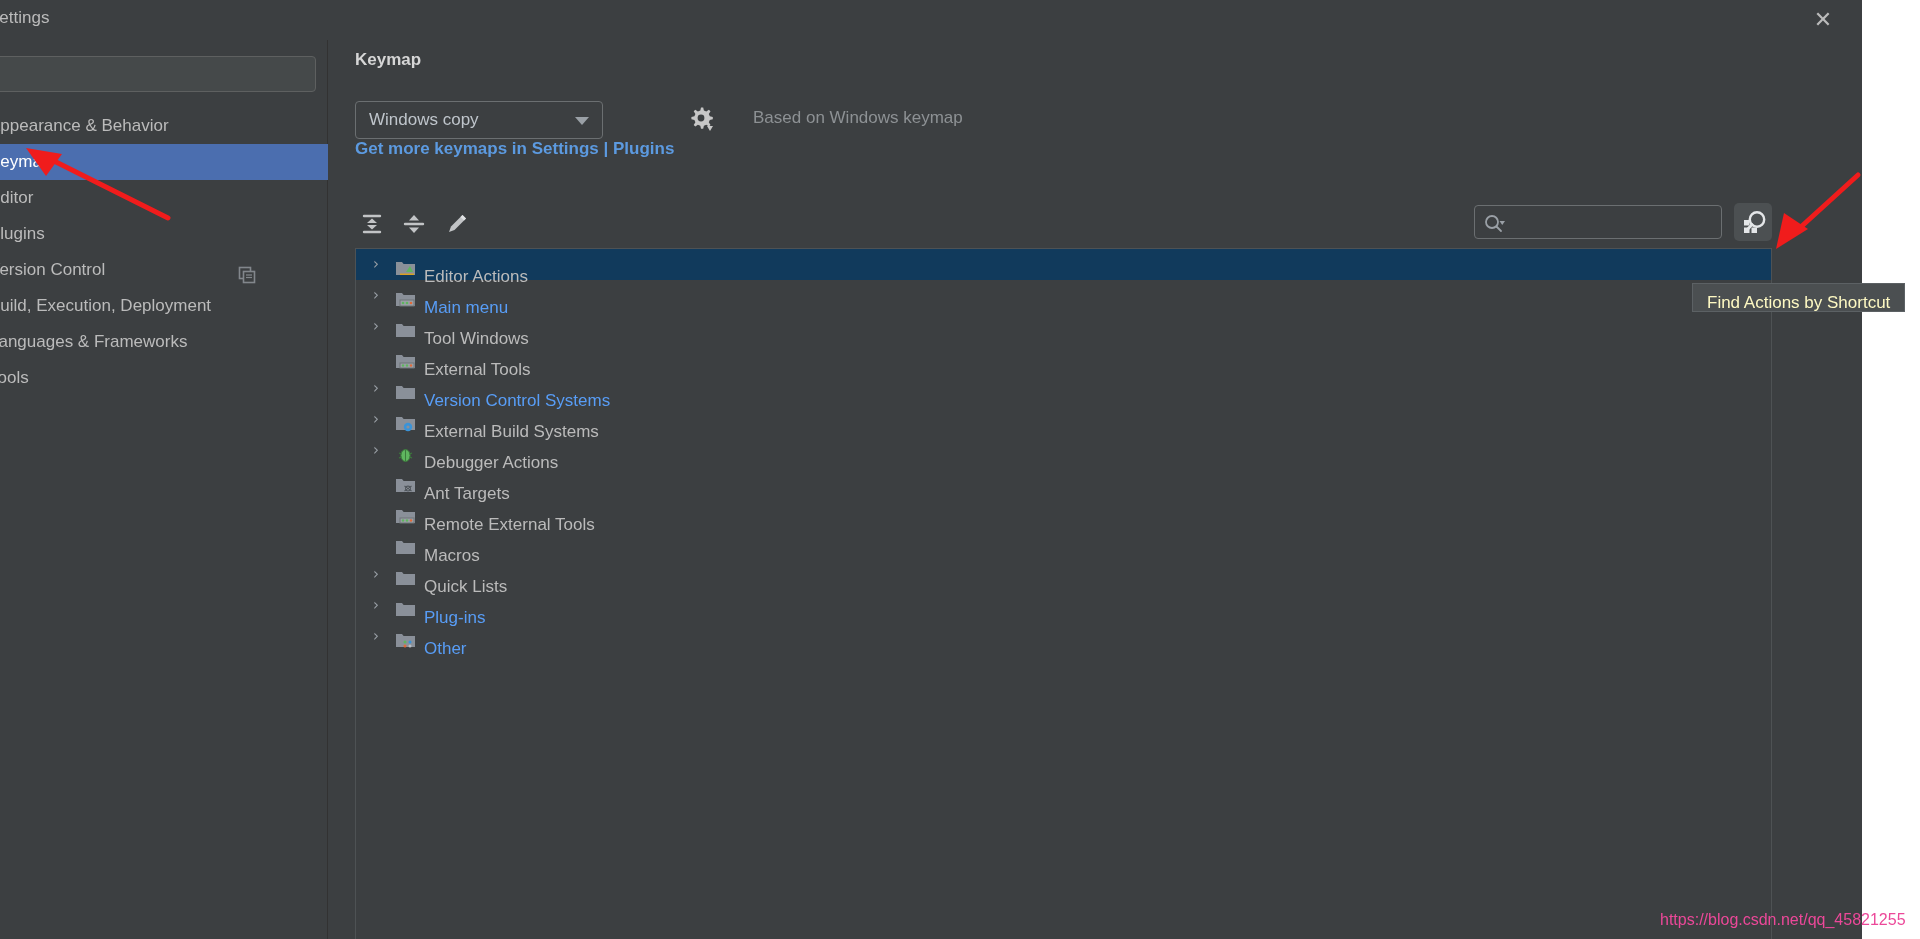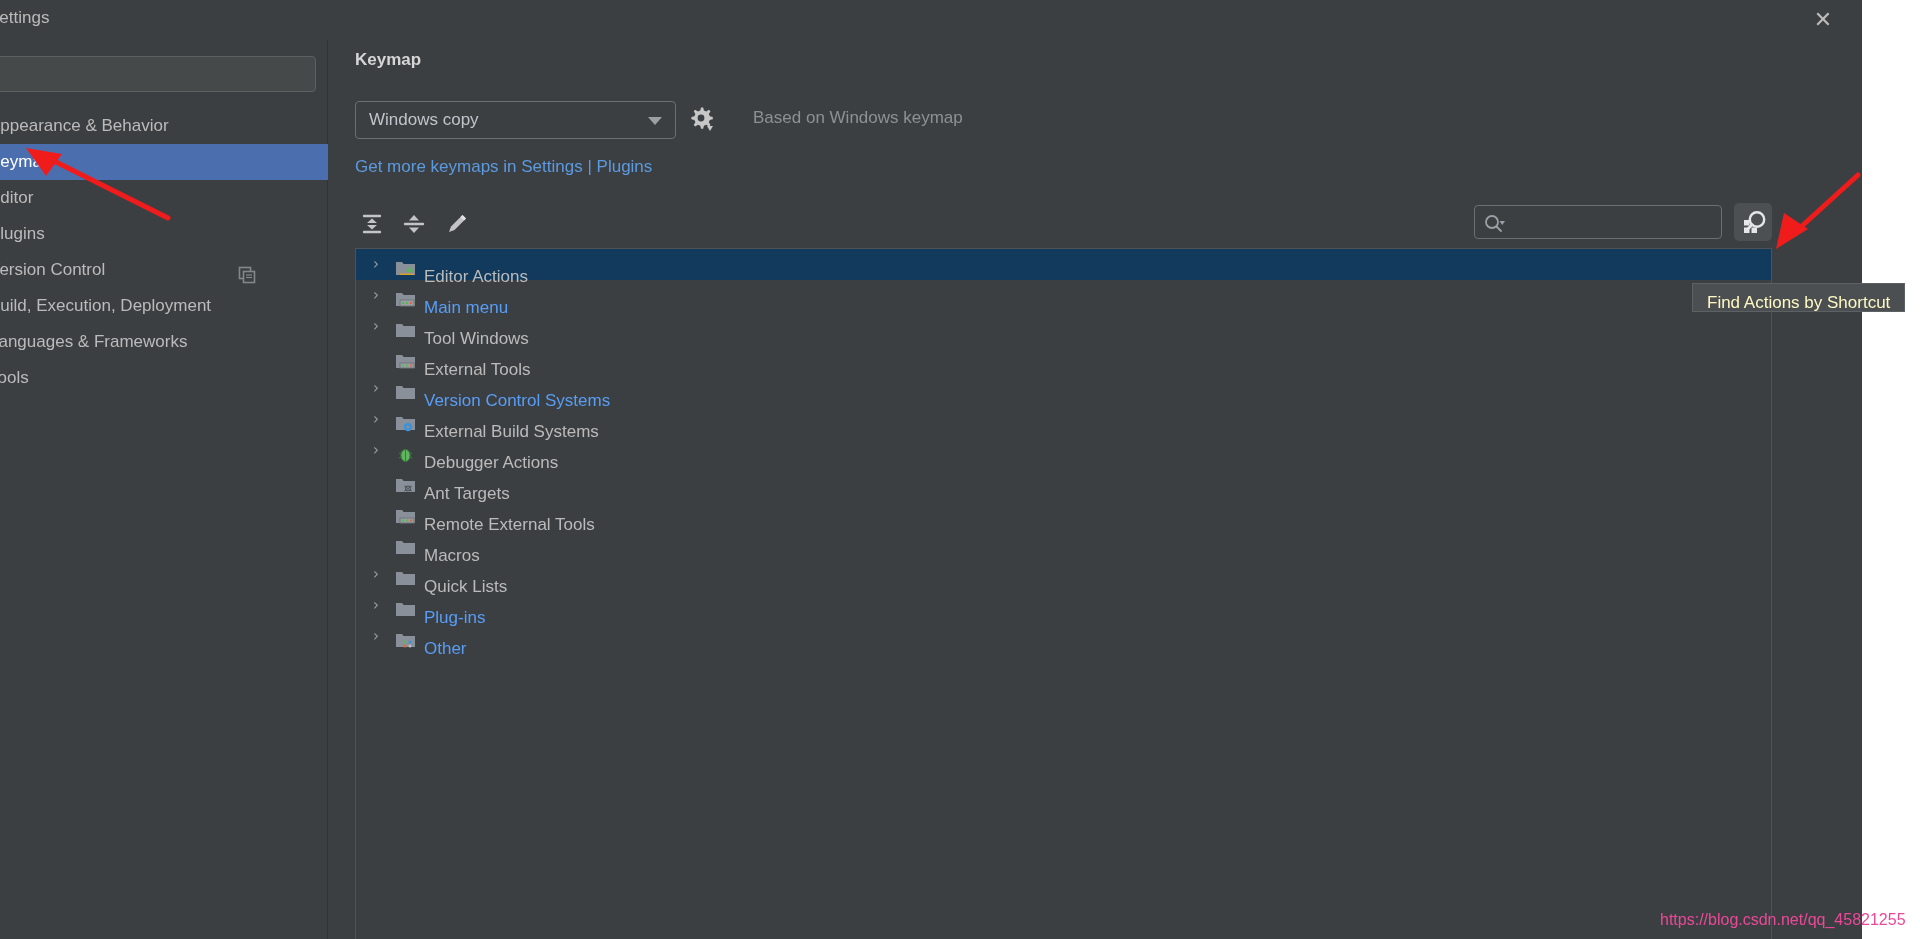--- a/index.html
+++ b/index.html
@@ -61,41 +61,41 @@
   
   .content {
     position: absolute; left: 329px; top: 40px; width: 1533px; height: 899px;
     background: #3c3f41;
   }
   .pane-title {
     position: absolute; left: 26px; top: 10px;
     font-size: 17px; font-weight: bold; color: #d6d6d6;
   }
   .km-select {
-    position: absolute; left: 26px; top: 61px; width: 321px; height: 38px;
+    position: absolute; left: 26px; top: 61px; width: 248px; height: 38px;
     background: #3c3f41; border: 1px solid #6b6f71; border-radius: 4px;
     color: #bfc5cb; font-size: 17px; line-height: 36px; padding-left: 13px;
     cursor: pointer;
   }
   .km-select .caret {
     position: absolute; right: 13px; top: 15px;
     width: 0; height: 0; border-left: 7px solid transparent;
     border-right: 7px solid transparent; border-top: 8px solid #9aa0a6;
   }
   .gear-btn {
     position: absolute; left: 356px; top: 64px; width: 34px; height: 32px;
     cursor: pointer;
   }
   .based-on {
     position: absolute; left: 424px; top: 68px;
     font-size: 17px; color: #8d9194; white-space: nowrap;
   }
   .get-more {
-    position: absolute; left: 26px; top: 117px;
-    font-size: 17px; color: #5c9ae0; cursor: pointer; white-space: nowrap;
+    position: absolute; left: 26px; top: 99px;
+    font-size: 17px; color: #5c9ae0; cursor: pointer; white-space: nowrap; font-weight: bold;
   }
 
   
   .toolbar { position: absolute; left: 26px; top: 167px; height: 38px; }
   .tb-btn {
     position: absolute; top: 0; width: 34px; height: 34px; cursor: pointer;
   }
   .tb-btn:nth-child(1) { left: 0px; }
   .tb-btn:nth-child(2) { left: 42px; }
   .tb-btn:nth-child(3) { left: 85px; }

